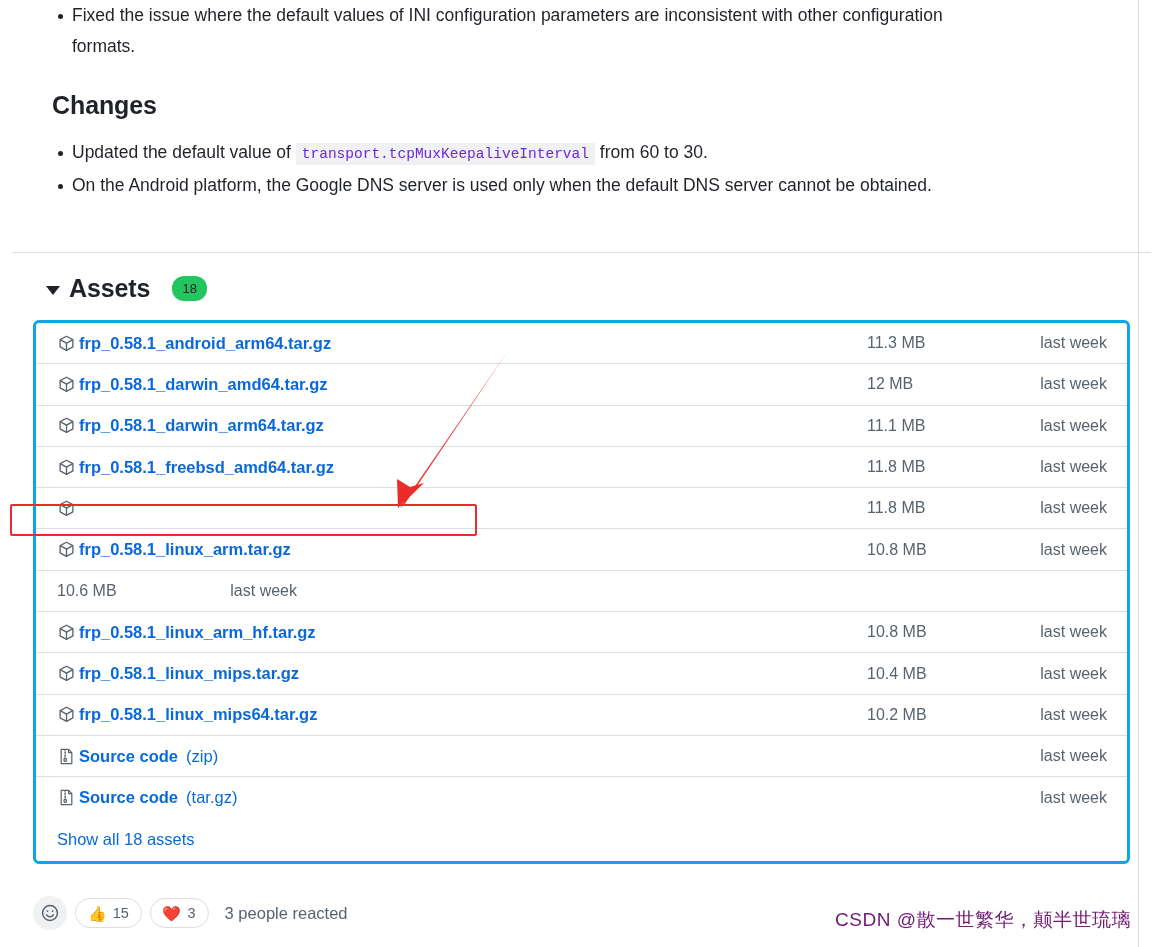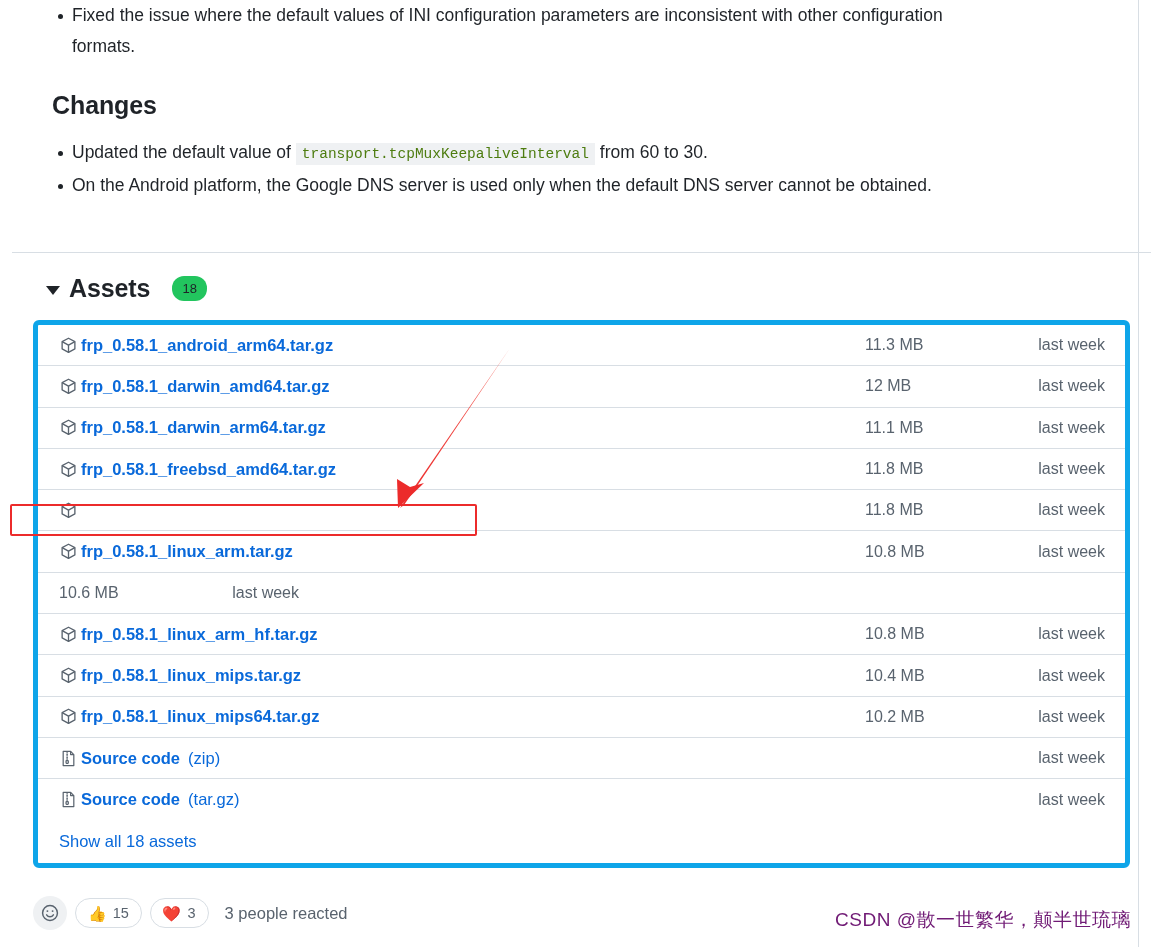--- a/index.html
+++ b/index.html
@@ -61,21 +61,21 @@
     color: #1f2328;
     letter-spacing: -0.1px;
   }
 
   code.inline-code {
     font-family: "Liberation Mono", "DejaVu Sans Mono", monospace;
     font-size: 14.5px;
     background: #eff1f3;
     border-radius: 0;
     padding: 3px 6px;
-    color: #4d7c0f;
+    color: #6d28d9;
     white-space: nowrap;
   }
 
   
   .divider {
     position: absolute;
     left: 0; top: 252px;
     width: 1139px; height: 1px;
     background: #d8dee4;
   }
@@ -114,21 +114,21 @@
     border-radius: 12px;
     font-size: 13px;
     line-height: 1;
     padding: 6px 10px;
     font-weight: 400;
   }
 
   .assets-box {
     position: relative;
     margin: 12px 21px 0 21px;
-    border: 5px solid #0ea5e9;
+    border: 3px solid #0ea5e9;
     border-radius: 6px;
     background: #ffffff;
     overflow: visible;
   }
 
   .asset-row {
     display: flex;
     align-items: center;
     height: 41.3px;
     border-bottom: 1px solid #d8dee4;

